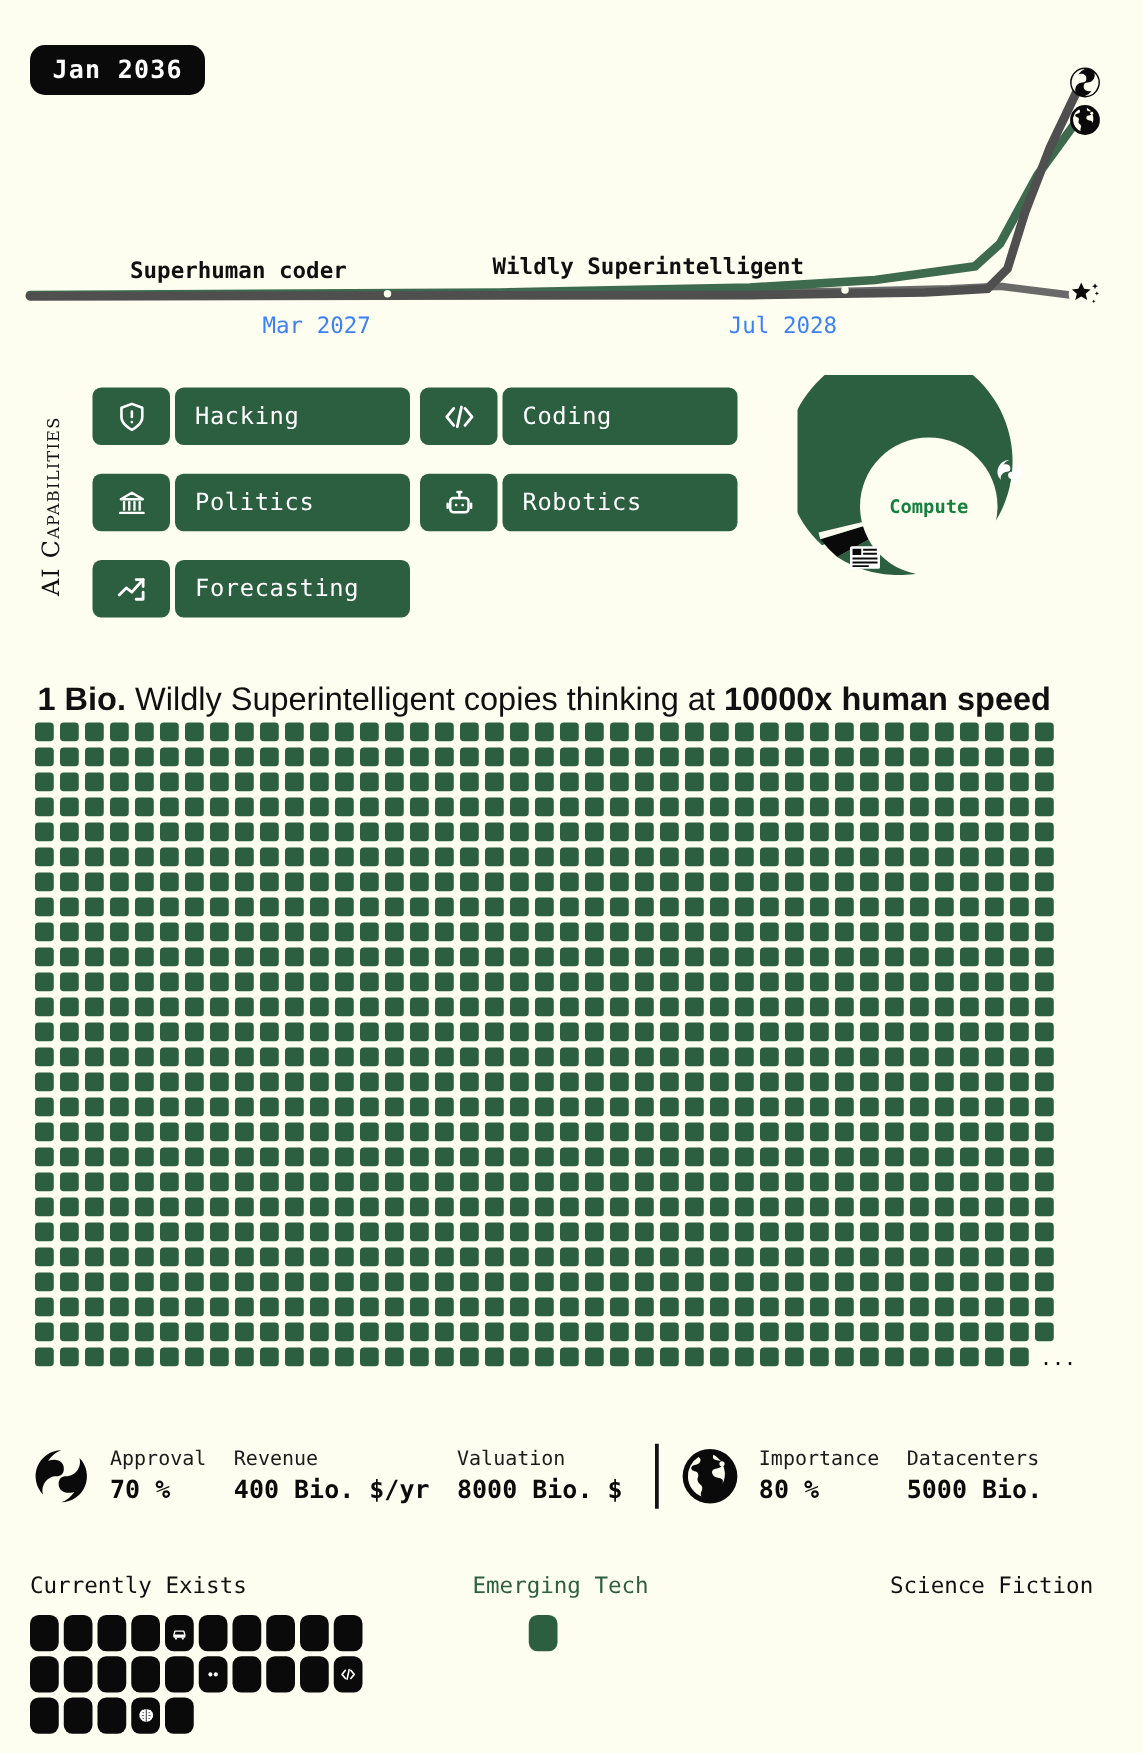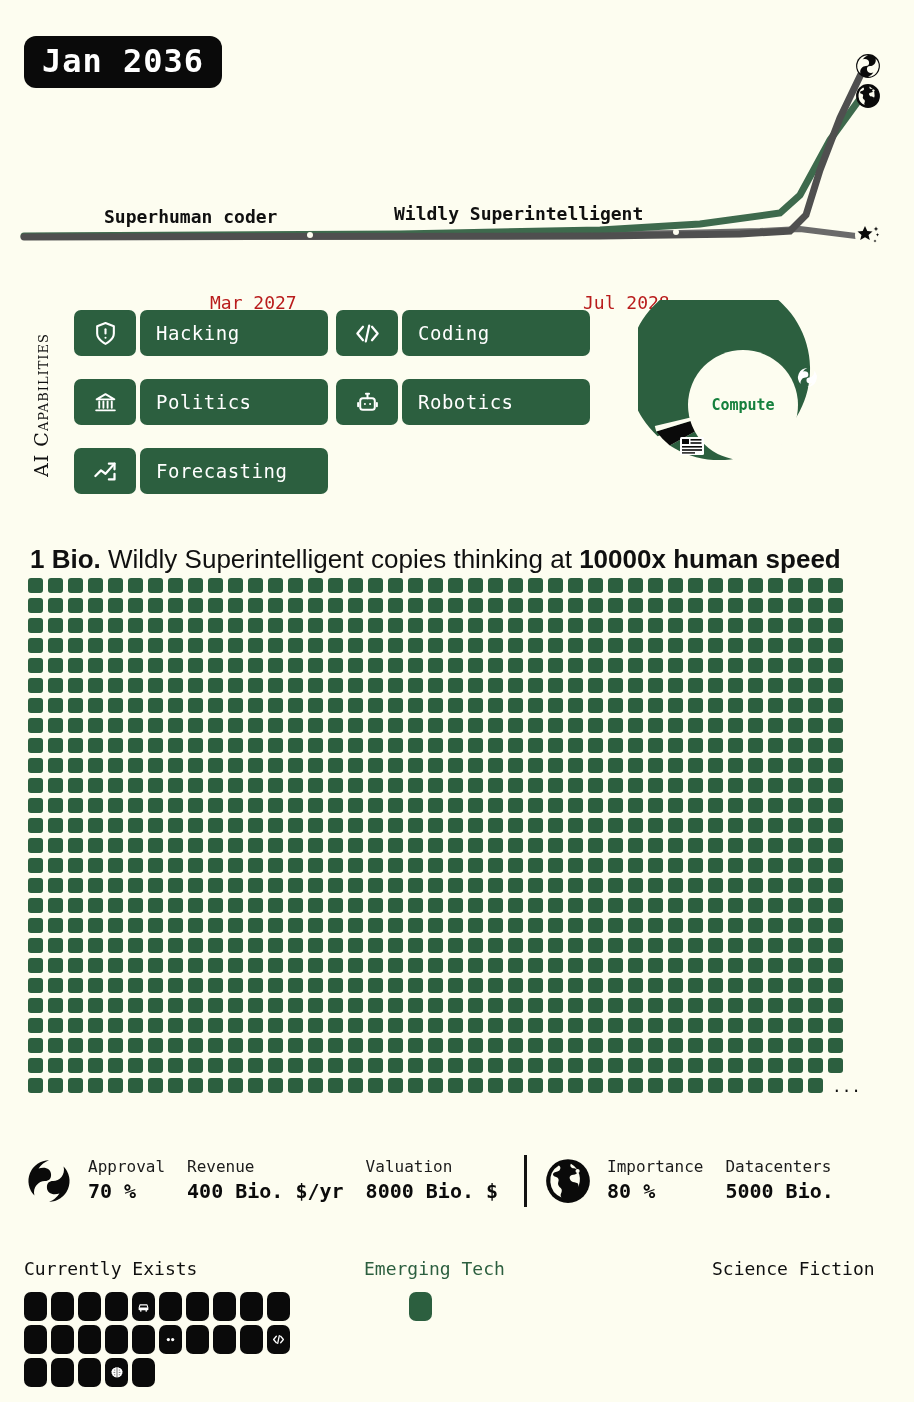--- a/index.html
+++ b/index.html
@@ -13,21 +13,21 @@
     position: relative;
   }
 
   
   #timeline { position: relative; width: 914px; height: 290px; }
 
   .date-badge {
     position: absolute; left: 24px; top: 36px;
     background: #0a0a0a; color: #ffffff;
     font-family: "DejaVu Sans Mono", monospace;
-    font-size: 32px; font-weight: 700;
+    font-size: 20px; font-weight: 700;
     letter-spacing: 1px;
     padding: 9px 18px 11px 18px;
     border-radius: 12px;
     line-height: 1;
   }
 
   #timeline svg { position:absolute; left:0; top:0; }
 
   .tl-label {
     position: absolute;
@@ -35,21 +35,21 @@
     font-size: 18px; font-weight: 700;
     color: #101010;
     white-space: nowrap;
   }
   .tl-label.sh { left: 104px; top: 206px; }
   .tl-label.ws { left: 394px; top: 203px; }
 
   .tl-date {
     position: absolute;
     font-family: "DejaVu Sans Mono", monospace;
-    font-size: 18px; color: #b91c1c; white-space: nowrap; margin-top: 42px;
+    font-size: 18px; color: #3b82f6; white-space: nowrap;
   }
   .tl-date.d1 { left: 210px; top: 250px; }
   .tl-date.d2 { left: 583px; top: 250px; }
 
   .endicon { position:absolute; }
 
   
   #capabilities {
     position: absolute; left: 0; top: 296px;
     width: 914px; height: 215px;
@@ -1500,21 +1500,21 @@
               <path d="M12 3c1.2-1 3-.8 4 .3 1.3-.3 2.6.5 2.9 1.8 1.2.3 2 1.5 1.8 2.8 1 .8 1.2 2.3.4 3.3.5 1.2 0 2.6-1.1 3.2.1 1.3-.8 2.5-2.1 2.7-.4 1.2-1.7 2-3 1.7-.6.9-1.9 1.2-2.9.6V3z" fill="#fff"></path>
               <path d="M12 3v18" stroke="#0a0a0a" stroke-width="1"></path>
               <path d="M9 7h-2M9 11h-3M9 15h-2M15 7h2M15 11h3M15 15h2" stroke="#0a0a0a" stroke-width=".9" fill="none"></path>
             </svg>
           </span>
         </div>
         <div class="pill"></div>
       </div>
   </div>
 
-  <div class="legend-col" style="left:340px;text-align:center;">
+  <div class="legend-col" style="left:354px;text-align:center;">
     <div class="legend-title emerging">Emerging Tech</div>
     <div class="pill-grid" id="pills-emerging" style="width:60px; margin-left:45px;">
         <div class="pill green"></div>
       </div>
   </div>
 
   <div class="legend-col" style="left:688px;">
     <div class="legend-title scifi">Science Fiction</div>
     <div class="pill-grid" id="pills-scifi"></div>
   </div>

